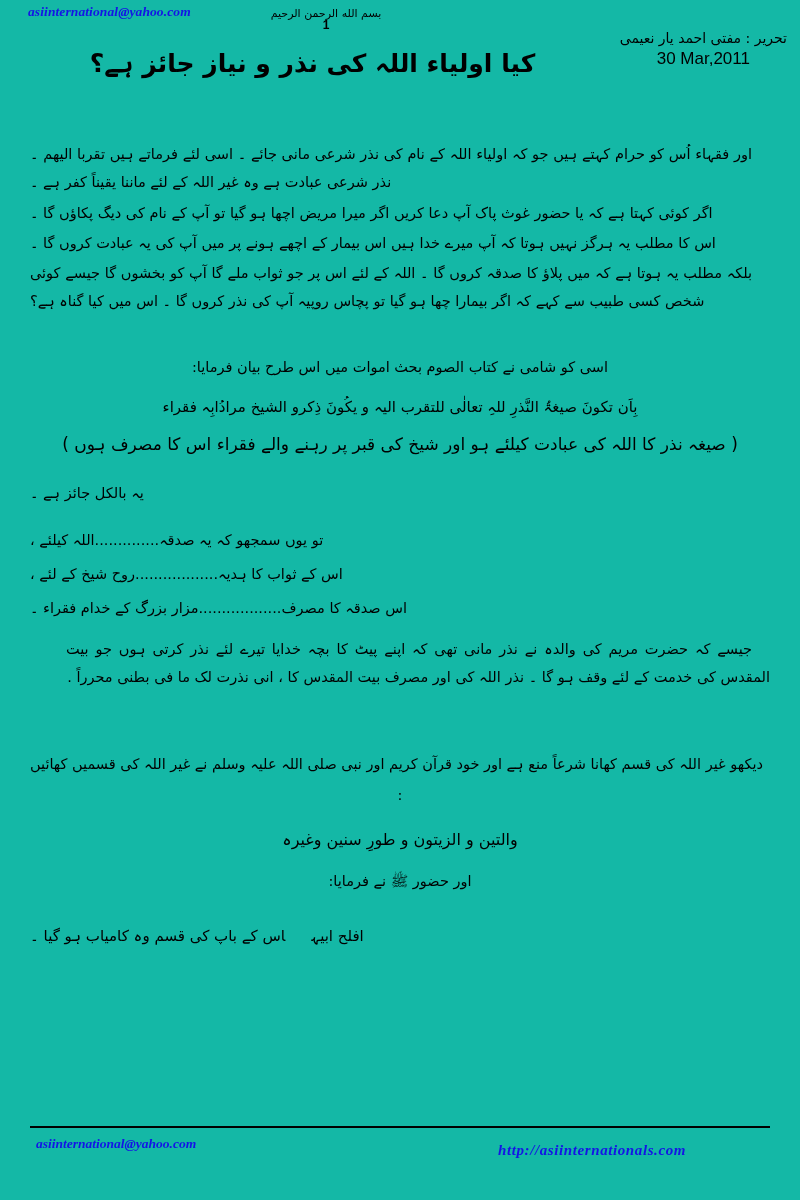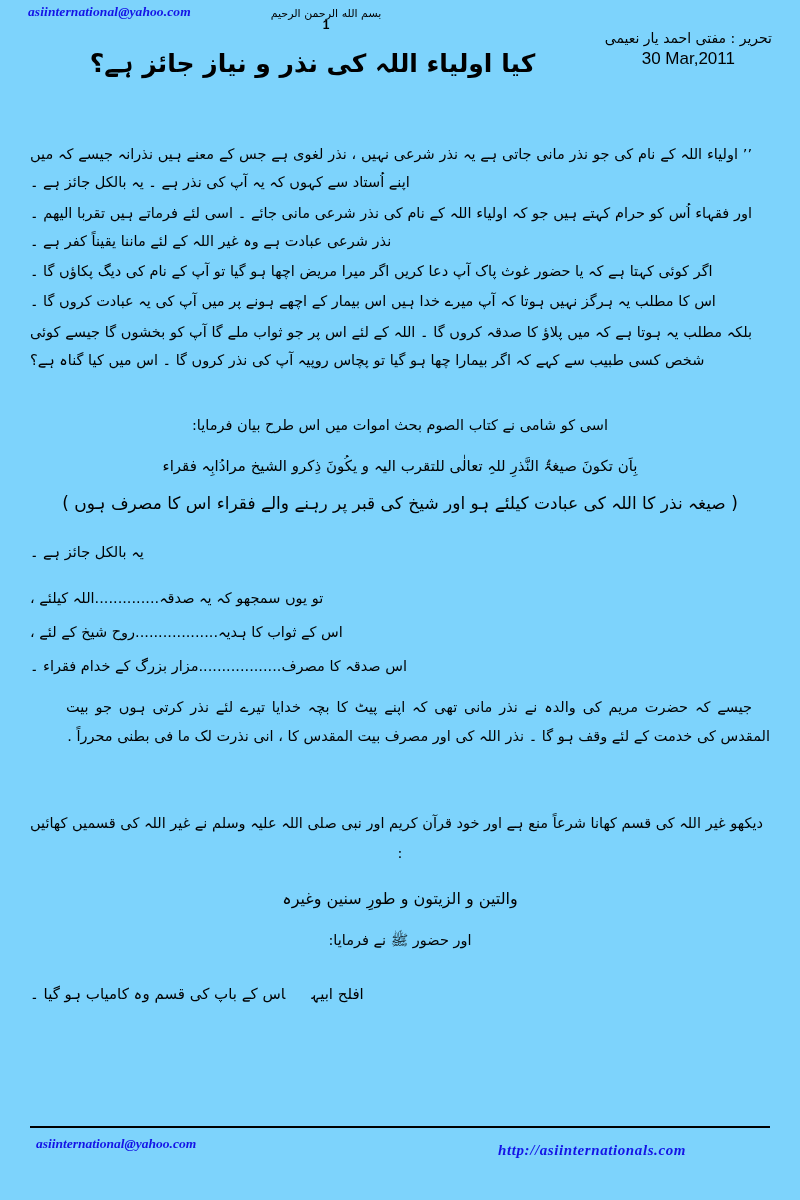--- a/index.html
+++ b/index.html
@@ -15,21 +15,21 @@
     font-family: "DejaVu Sans", sans-serif;
     color: #000000;
     overflow: hidden;
   }
 
   .page {
     position: absolute;
     inset: 0;
     width: 800px;
     height: 1200px;
-    background: #7dd3fc;
+    background: #14b8a6;
   }
 
   
   .header {
     position: absolute;
     top: 0;
     left: 0;
     width: 800px;
     height: 110px;
   }
@@ -66,21 +66,21 @@
     font-family: "Liberation Sans", sans-serif;
     font-weight: bold;
     font-size: 12px;
     line-height: 1;
     margin-top: -2px;
     direction: ltr;
   }
   .hdr-author {
     position: absolute;
     top: 30px;
-    right: 28px;
+    right: 13px;
     text-align: center;
     direction: rtl;
   }
   .hdr-author-name {
     font-family: "DejaVu Sans", sans-serif;
     font-size: 14px;
     line-height: 1.25;
     white-space: nowrap;
   }
   .hdr-date {
@@ -261,21 +261,20 @@
     </div>
 
   </div>
 
   <div class="title">
     <span class="title-inner">کیا اولیاء اللہ کی نذر و نیاز جائز ہے؟</span>
   </div>
 
   <div class="content">
 
-    <p class="para">’’ اولیاء اللہ کے نام کی جو نذر مانی جاتی ہے  یہ نذر شرعی نہیں ، نذر لغوی ہے جس کے معنے ہیں نذرانہ جیسے کہ میں اپنے اُستاد سے کہوں کہ یہ آپ کی نذر ہے ۔ یہ بالکل جائز ہے ۔</p>
 
     <p class="para">اور فقہاء اُس کو حرام کہتے ہیں جو کہ اولیاء اللہ کے نام کی نذر شرعی مانی جائے ۔ اسی لئے فرماتے ہیں تقربا الیھم ۔ نذر شرعی عبادت ہے وہ غیر اللہ کے لئے ماننا یقیناً کفر ہے ۔</p>
 
     <p class="para">اگر کوئی کہتا ہے کہ یا حضور غوث پاک آپ دعا کریں اگر میرا مریض اچھا ہو گیا تو آپ کے نام کی دیگ پکاؤں گا ۔</p>
 
     <p class="para">اس کا مطلب یہ ہرگز نہیں ہوتا کہ آپ میرے خدا ہیں اس بیمار کے اچھے ہونے پر میں آپ کی یہ عبادت کروں گا ۔</p>
 
     <p class="para">بلکہ مطلب یہ ہوتا ہے کہ میں پلاؤ کا صدقہ کروں گا ۔ اللہ کے لئے اس پر جو ثواب ملے گا آپ کو بخشوں گا جیسے کوئی شخص کسی طبیب سے کہے کہ اگر بیمارا چھا ہو گیا تو پچاس روپیہ آپ کی نذر کروں گا ۔ اس میں کیا گناہ ہے؟</p>
 
     <div class="sep-space-lg"></div>

